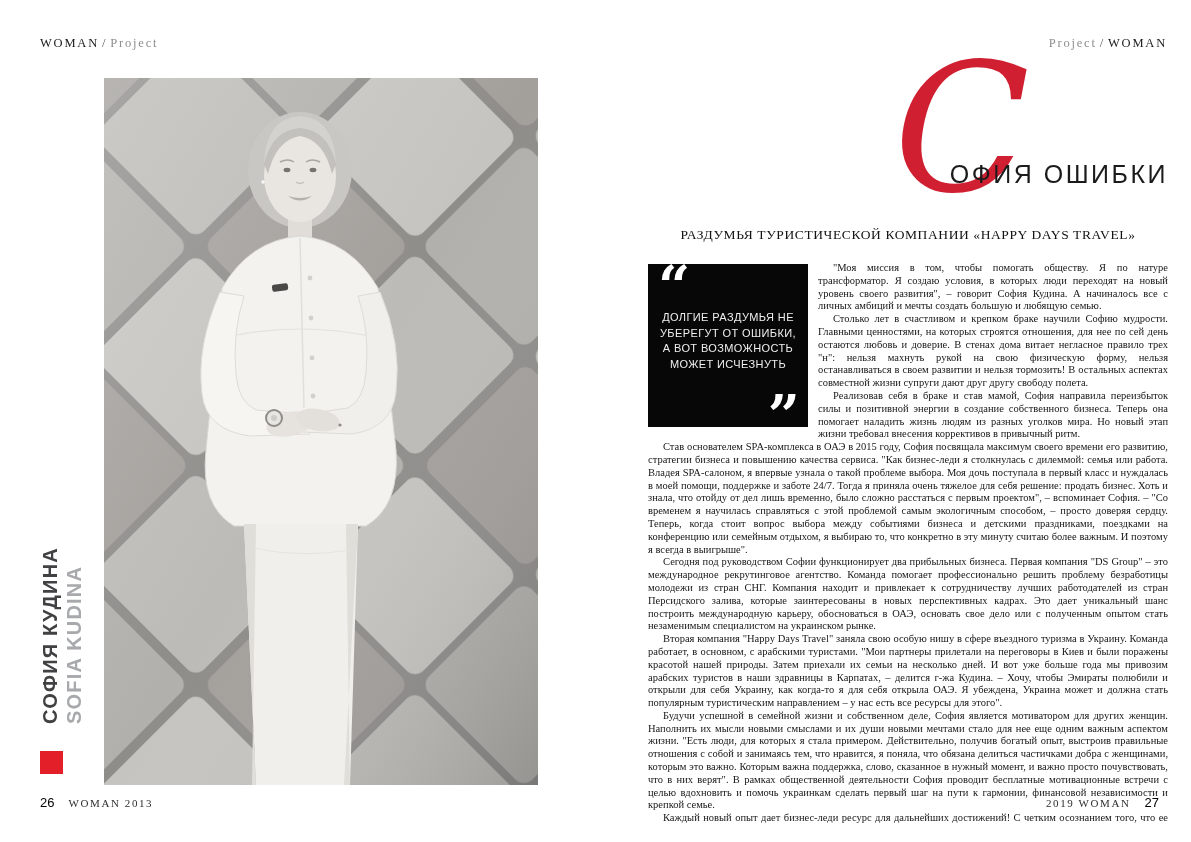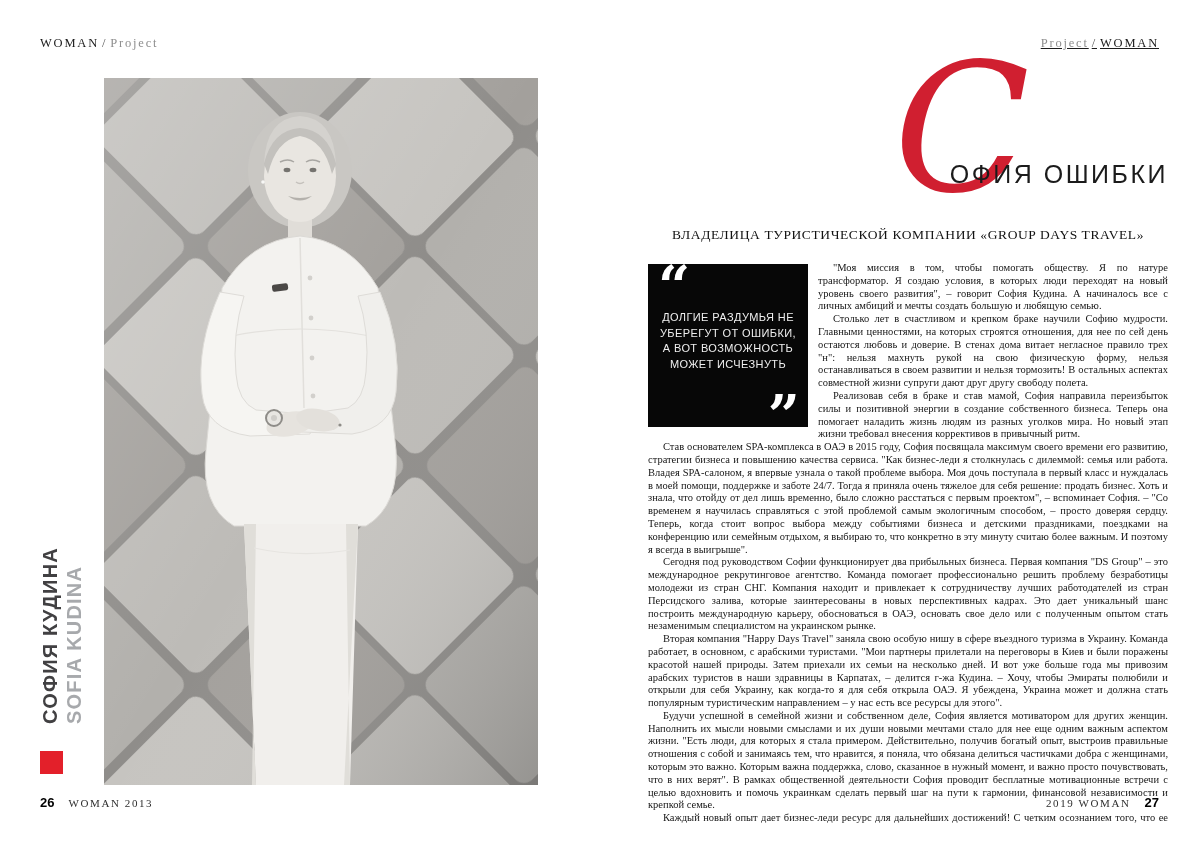--- a/index.html
+++ b/index.html
@@ -2,21 +2,21 @@
 <html><head>
 <meta charset="utf-8">
 <style>
   html,body{margin:0;padding:0;background:#ffffff;}
   .spread{position:relative;width:1191px;height:824px;background:#ffffff;overflow:hidden;
           font-family:"Liberation Serif",serif;color:#1a1a1a;}
 
   
   .hdr{position:absolute;top:36px;font-size:12.5px;letter-spacing:1.8px;color:#1c1c1c;white-space:nowrap;}
   .hdr-left{left:40px;}
-  .hdr-right{right:32px;text-decoration:underline;}
+  .hdr-right{right:24px;}
   .hdr .muted{color:#8e8e8e;}
   .hdr .sep{color:#555;padding:0 3px;}
 
   
   .photo{position:absolute;left:104px;top:78px;width:434px;height:707px;overflow:hidden;}
 
   
   .side-name{position:absolute;left:38px;top:724px;transform:rotate(-90deg);transform-origin:0 0;
              font-family:"Liberation Sans",sans-serif;font-weight:bold;font-size:20px;
              letter-spacing:1.2px;line-height:24px;white-space:nowrap;}
@@ -47,21 +47,21 @@
   .qb-close{position:absolute;bottom:-16px;right:8px;font-size:56px;font-weight:bold;
             font-family:"DejaVu Serif",serif;color:#ffffff;line-height:1;}
   .qb-text{position:absolute;top:46px;left:5px;right:5px;text-align:center;
            font-size:11px;line-height:15.5px;letter-spacing:.4px;color:#efefef;text-indent:0;}
   .qb-text span{display:block;}
 
   
   .ftr{position:absolute;top:795px;font-size:11px;letter-spacing:1.6px;color:#2e2e2e;white-space:nowrap;}
   .ftr-left{left:40px;}
   .ftr-right{right:32px;}
-  .ftr .pn{font-family:"Liberation Sans",sans-serif;font-weight:bold;font-size:13px;
+  .ftr .pn{font-family:"Liberation Sans",sans-serif;font-weight:normal;font-size:13px;
            letter-spacing:0;color:#000;margin-top:47px;}
   .ftr .gap{display:inline-block;width:14px;}
 </style>
 </head>
 <body>
 
 <div class="spread">
 
   <div class="hdr hdr-left">
     <span>WOMAN</span><span class="sep">/</span><span class="muted">Project</span>
@@ -146,21 +146,21 @@
   </div>
   <div class="red-square"></div>
 
   <div class="title-row">
     <span class="dropcap">С</span>
     <span class="title-rest">ОФИЯ ОШИБКИ</span>
   </div>
 
   <div class="subtitle">
     <br>
-    <span>ВЛАДЕЛИЦА ТУРИСТИЧЕСКОЙ КОМПАНИИ «GROUP DAYS TRAVEL»</span>
+    <span>РАЗДУМЬЯ ТУРИСТИЧЕСКОЙ КОМПАНИИ «HAPPY DAYS TRAVEL»</span>
   </div>
 
   <div class="body">
     <div class="quote-box">
       <span class="qb-open">“</span>
       <div class="qb-text">
         <span>ДОЛГИЕ РАЗДУМЬЯ НЕ</span>
         <span>УБЕРЕГУТ ОТ ОШИБКИ,</span>
         <span>А ВОТ ВОЗМОЖНОСТЬ</span>
         <span>МОЖЕТ ИСЧЕЗНУТЬ</span>

